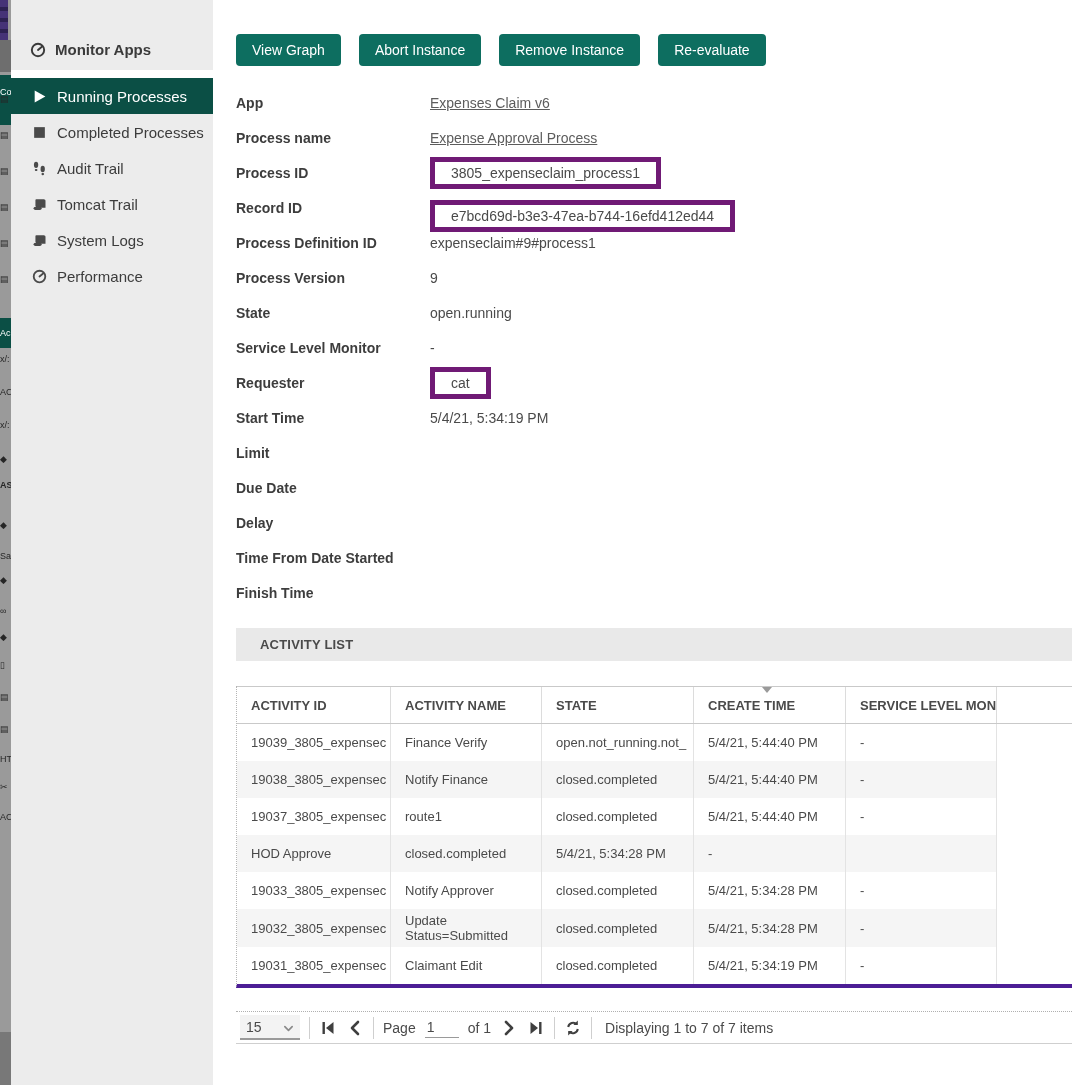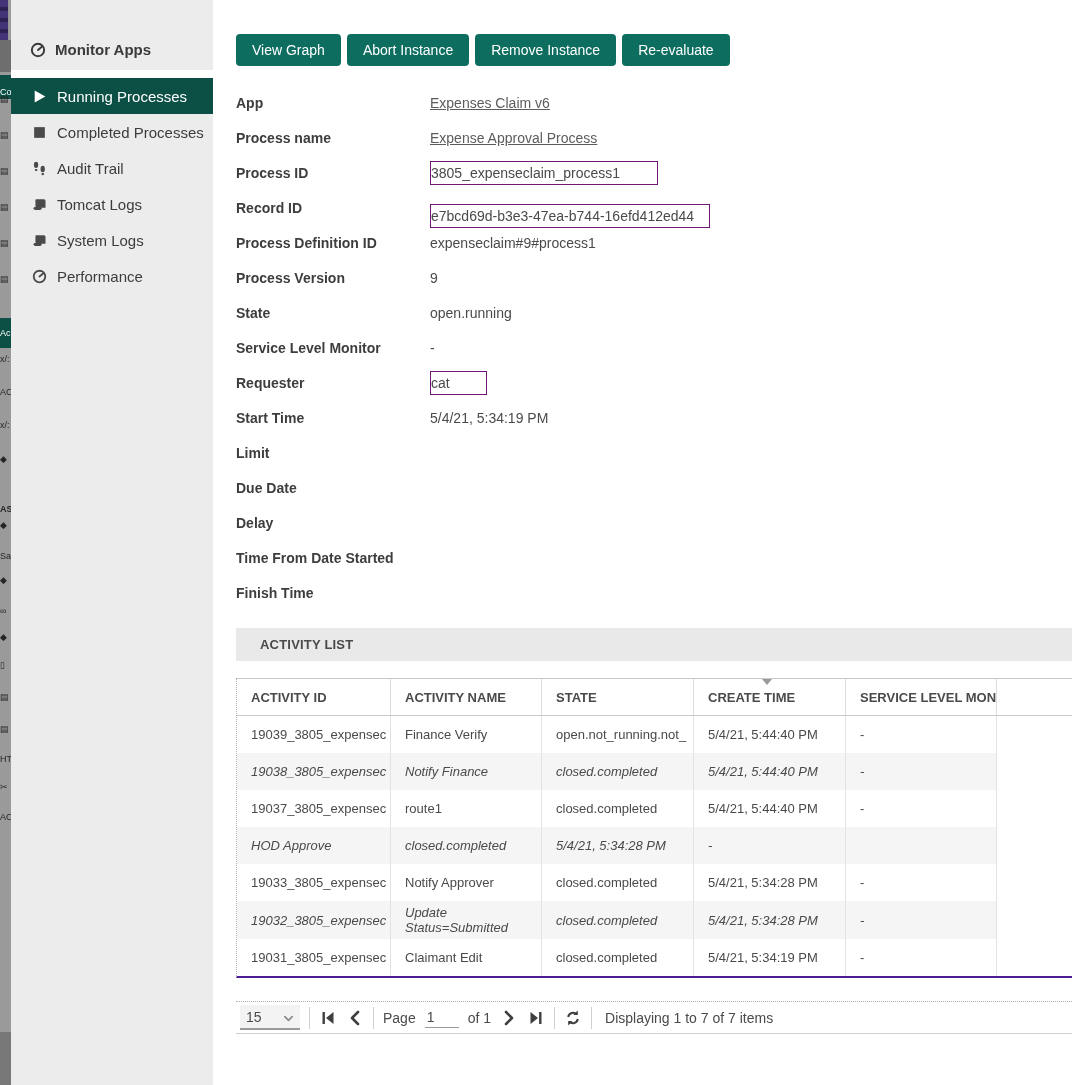--- a/index.html
+++ b/index.html
@@ -27,49 +27,49 @@
                font-size:15px; color:#3c3c3c; cursor:pointer; }
   .menu-item .ico { width:15px; height:15px; flex:0 0 15px; color:#4a4a4a; }
   .menu-item.selected { background:#0b4f45; color:#ffffff; }
   .menu-item.selected .ico { color:#ffffff; }
   .sidebar-header .ico { width:16px; height:16px; color:#3a3a3a; }
   .ico svg { width:100%; height:100%; display:block; }
 
   
   .content { position:absolute; left:236px; top:0; width:836px; height:1085px; background:#fff; }
 
-  .toolbar { display:flex; gap:6px; margin-top:34px; }
+  .toolbar { display:flex; gap:18px; margin-top:34px; }
   .btn { background:#0d6e60; color:#fff; border:none; border-radius:4px;
          font-family:inherit; font-size:14px; padding:8px 16px; cursor:pointer; }
 
   .details { margin-top:19px; }
   .detail-row { display:flex; align-items:center; height:35px; font-size:14px; }
   .detail-label { width:194px; flex:0 0 194px; font-weight:bold; color:#3d3d3d; }
   .detail-value { color:#4a4a4a; }
   .detail-value.link { color:#5c5c5c; text-decoration:underline; cursor:pointer; }
-  .hl-box { display:inline-block; border:1px solid #701a75; padding:3px 0; background:#fff; }
+  .hl-box { display:inline-block; border:5px solid #701a75; padding:3px 16px; background:#fff; }
   .hl-process_id { min-width:228px; }
   .hl-record_id  { min-width:280px;margin-top:16px; }
   .hl-requester  { min-width:57px; }
 
   
   .activity-band { margin-top:18px; height:33px; background:#e9e9e9; display:flex;
                    align-items:center; padding-left:24px; font-size:13px; font-weight:bold;
                    color:#4a4a4a; letter-spacing:.2px; }
-  .grid { margin-top:17px; border-left:1px dotted #b5b5b5; border-bottom:2px solid #4c1d95; }
+  .grid { margin-top:25px; border-left:1px dotted #b5b5b5; border-bottom:4px solid #4c1d95; }
   .grid-header { display:flex; border-top:1px solid #c9c9c9; border-bottom:1px solid #c9c9c9;
                  background:#fff; }
   .grid-header .cell { position:relative; display:flex; align-items:center; height:36px;
                        font-size:13px; font-weight:bold; color:#4a4a4a; padding:0 0 0 14px;
                        border-right:1px solid #dcdcdc; overflow:hidden; white-space:nowrap; }
   .grid-row { display:flex; }
   .grid-row .cell { display:flex; align-items:center; min-height:37px; font-size:13px;
                     color:#4a4a4a; padding:4px 6px 4px 14px; border-right:1px solid #e3e3e3;
                     overflow:hidden; }
-  .grid-row.striped .cell { background:#f5f5f5;font-style:italic; }
+  .grid-row.striped .cell { background:#f5f5f5; }
   .grid-row .cell.nowrap { white-space:nowrap; }
   .grid .cell:nth-child(1) { width:154px; flex:0 0 154px; }
   .grid .cell:nth-child(2) { width:151px; flex:0 0 151px; }
   .grid .cell:nth-child(3) { width:152px; flex:0 0 152px; }
   .grid .cell:nth-child(4) { width:152px; flex:0 0 152px; }
   .grid .cell:nth-child(5) { width:151px; flex:0 0 151px; }
   .grid .cell:nth-child(6) { flex:1 1 auto; border-right:none; background:#fff !important; }
   .sort-caret { position:absolute; top:0; left:68px; width:0; height:0;
                 border-left:5px solid transparent; border-right:5px solid transparent;
                 border-top:6px solid #9a9a9a; }
@@ -90,33 +90,33 @@
   .pager-status { margin-left:4px; }
 </style>
 </head>
 <body>
 
 <div class="left-strip">
   <div class="strip-logo"></div>
   <div class="strip-dim"></div>
   <div class="strip-foot"></div>
   <div id="strip-frags">
-      <div class="frag" style="top: 75px; height: 24px; line-height: 34px; background: rgb(11, 79, 69); color: rgb(255, 255, 255);">Co</div>
+      <div class="frag" style="top: 75px; height: 50px; line-height: 34px; background: rgb(11, 79, 69); color: rgb(255, 255, 255);">Co</div>
       <div class="frag" style="top: 92px; height: 14px; line-height: 14px;">▤</div>
       <div class="frag" style="top: 128px; height: 14px; line-height: 14px;">▤</div>
       <div class="frag" style="top: 164px; height: 14px; line-height: 14px;">▤</div>
       <div class="frag" style="top: 200px; height: 14px; line-height: 14px;">▤</div>
       <div class="frag" style="top: 236px; height: 14px; line-height: 14px;">▤</div>
       <div class="frag" style="top: 272px; height: 14px; line-height: 14px;">▤</div>
       <div class="frag" style="top: 318px; height: 30px; line-height: 30px; background: rgb(11, 79, 69); color: rgb(255, 255, 255);">Ac</div>
       <div class="frag" style="top: 352px; height: 14px; line-height: 14px;">x/:</div>
       <div class="frag" style="top: 385px; height: 14px; line-height: 14px;">AC</div>
       <div class="frag" style="top: 418px; height: 14px; line-height: 14px;">x/:</div>
       <div class="frag" style="top: 452px; height: 14px; line-height: 14px;">◆</div>
-      <div class="frag" style="top: 502px; height: 14px; line-height: 14px; font-weight: bold;">AS</div>
+      <div class="frag" style="top: 478px; height: 14px; line-height: 14px; font-weight: bold;">AS</div>
       <div class="frag" style="top: 518px; height: 14px; line-height: 14px;">◆</div>
       <div class="frag" style="top: 549px; height: 14px; line-height: 14px;">Sa</div>
       <div class="frag" style="top: 573px; height: 14px; line-height: 14px;">◆</div>
       <div class="frag" style="top: 604px; height: 14px; line-height: 14px;">∞</div>
       <div class="frag" style="top: 630px; height: 14px; line-height: 14px;">◆</div>
       <div class="frag" style="top: 658px; height: 14px; line-height: 14px;">▯</div>
       <div class="frag" style="top: 690px; height: 14px; line-height: 14px;">▤</div>
       <div class="frag" style="top: 722px; height: 14px; line-height: 14px;">▤</div>
       <div class="frag" style="top: 752px; height: 14px; line-height: 14px;">HT</div>
       <div class="frag" style="top: 780px; height: 14px; line-height: 14px;">✂</div>
@@ -163,21 +163,21 @@
         </span>
         <span>Audit Trail</span>
       </div>
       <div class="menu-item">
         <span class="ico">
           <svg viewBox="0 0 14 14">
             <path d="M4 2h7a1.6 1.6 0 0 1 1.6 1.6V10H5.5A2.3 2.3 0 0 1 3.2 7.7V2.8A.8.8 0 0 1 4 2z" fill="currentColor"></path>
             <rect x="1.5" y="9" width="7.5" height="3.2" rx="1.6" fill="currentColor"></rect>
           </svg>
         </span>
-        <span>Tomcat Logs</span>
+        <span>Tomcat Trail</span>
       </div>
       <div class="menu-item">
         <span class="ico">
           <svg viewBox="0 0 14 14">
             <path d="M4 2h7a1.6 1.6 0 0 1 1.6 1.6V10H5.5A2.3 2.3 0 0 1 3.2 7.7V2.8A.8.8 0 0 1 4 2z" fill="currentColor"></path>
             <rect x="1.5" y="9" width="7.5" height="3.2" rx="1.6" fill="currentColor"></rect>
           </svg>
         </span>
         <span>System Logs</span>
       </div>

